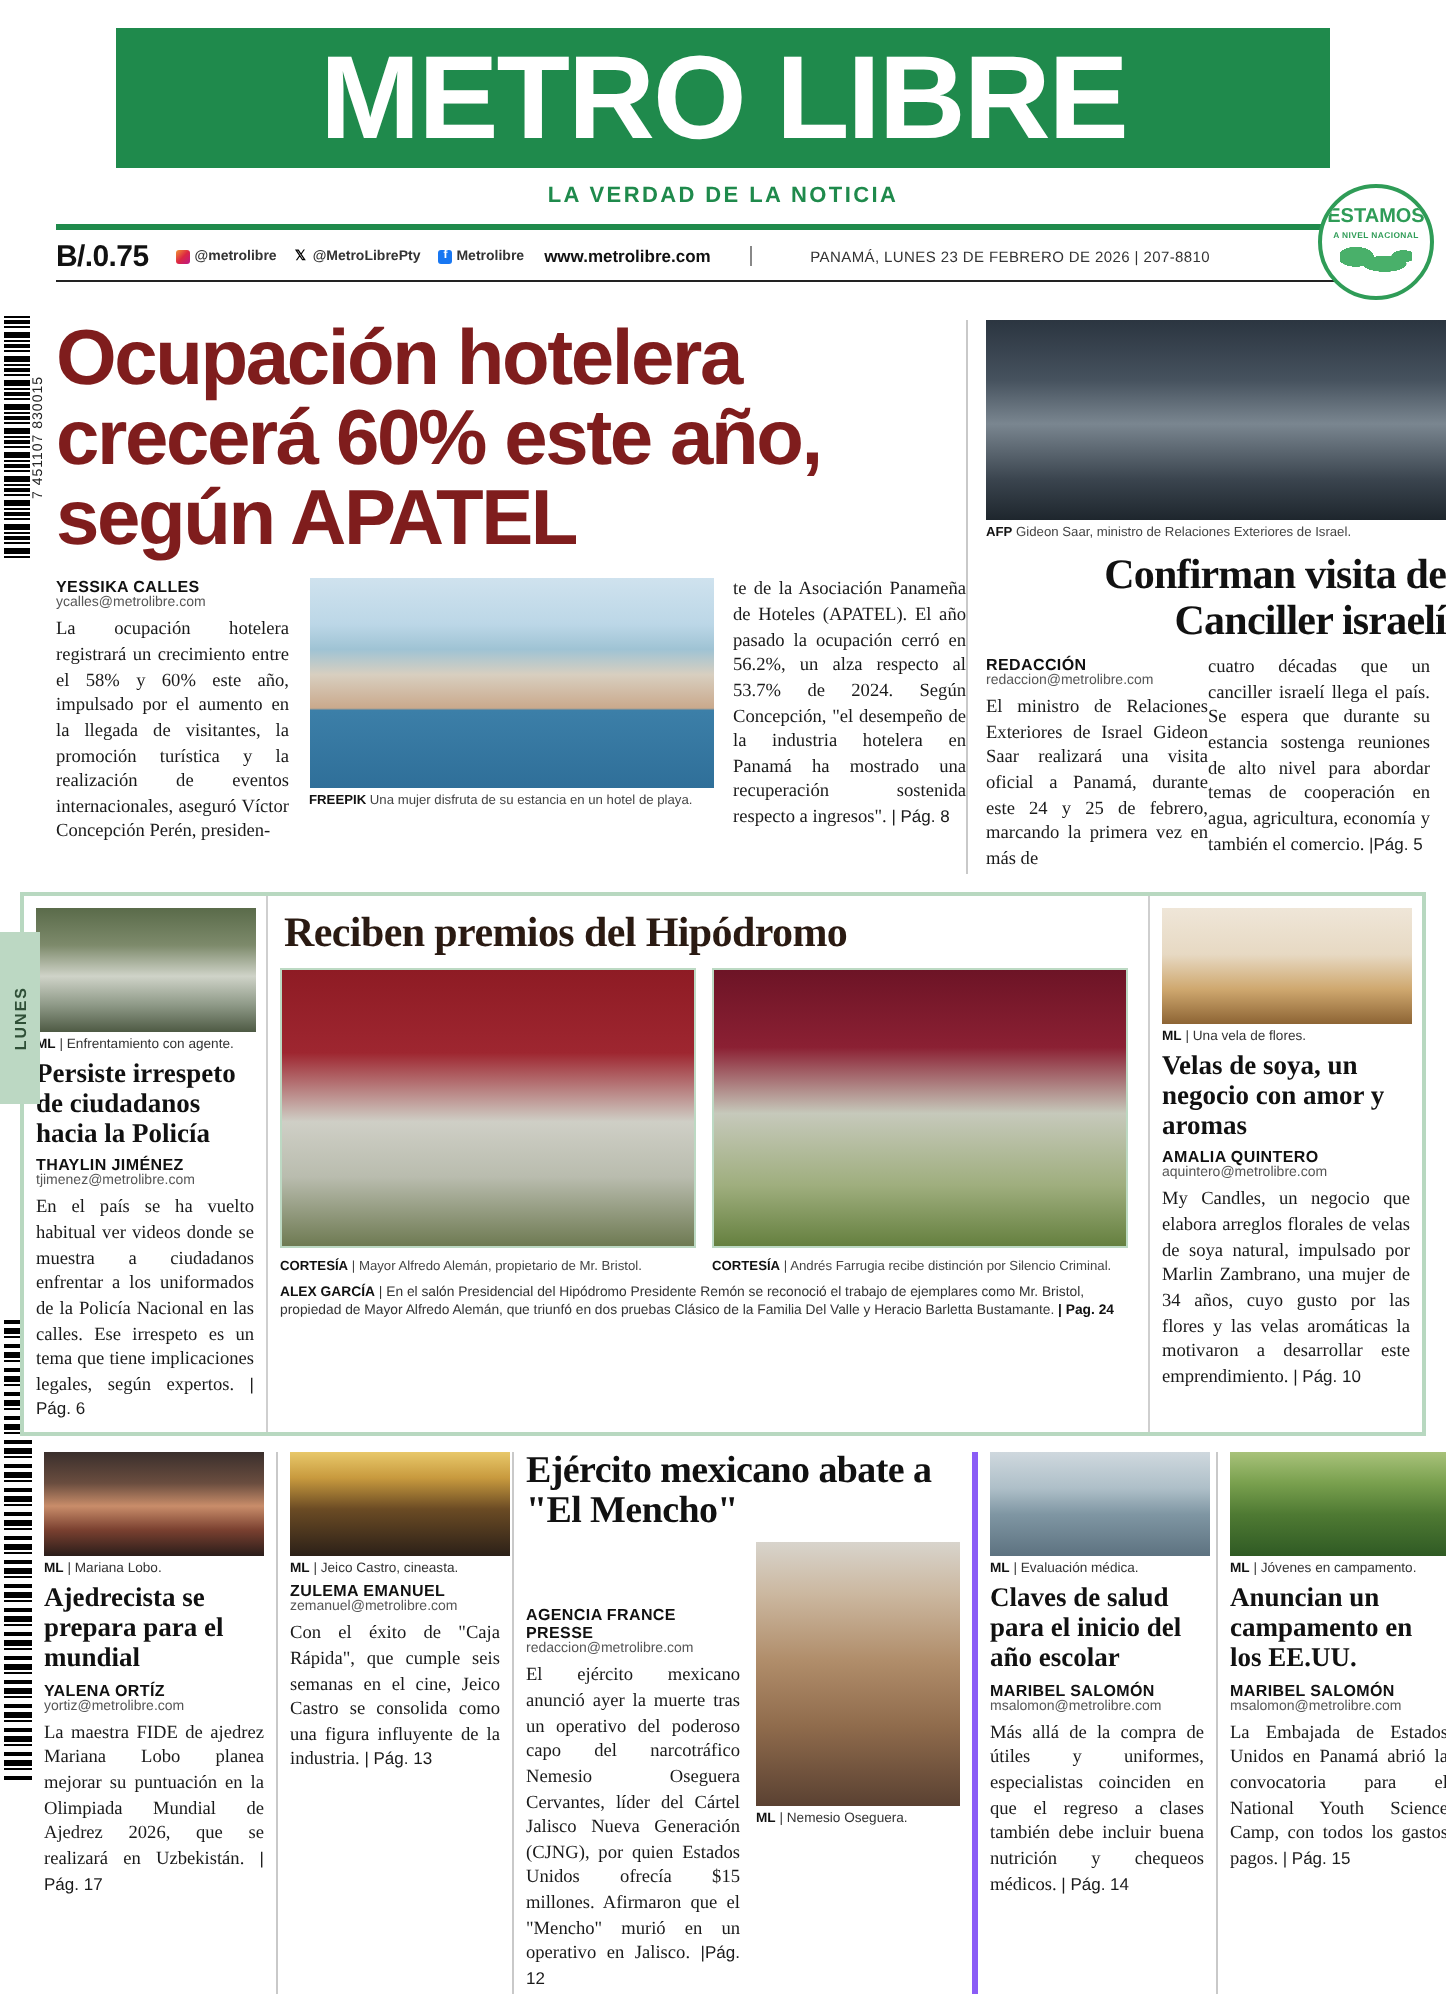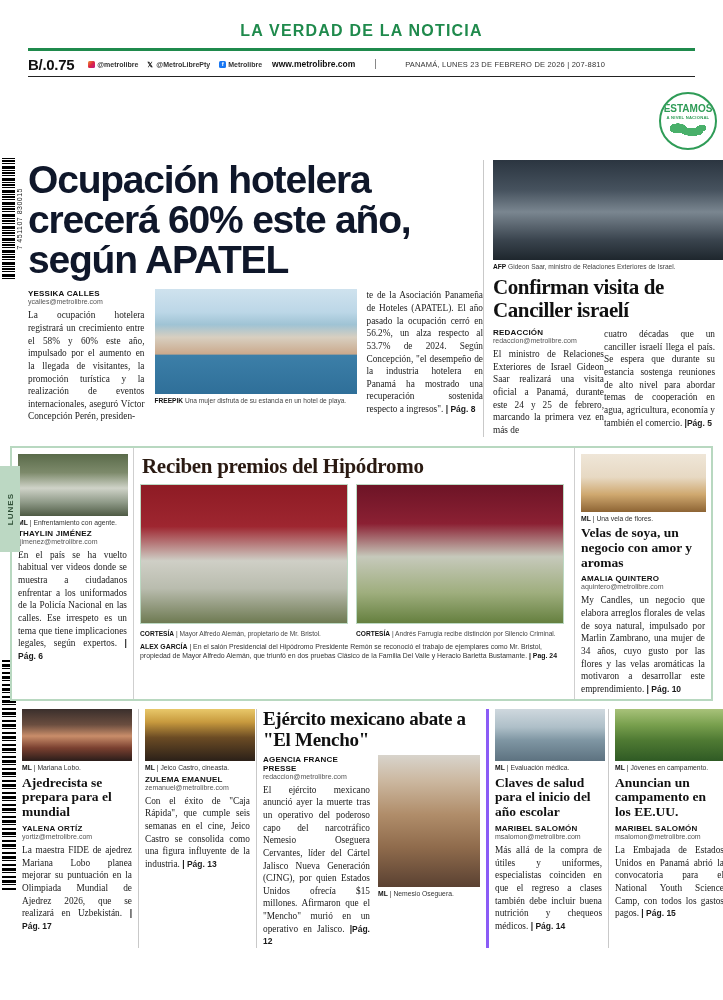--- a/index.html
+++ b/index.html
@@ -27,21 +27,21 @@
     font-size: 59px;
     letter-spacing: -1px;
     line-height: 1;
     transform: scaleX(1.02);
   }
   .mast-sub {
     text-align: center;
     color: #1f8a4c;
     font-family: "Liberation Sans", sans-serif;
     font-weight: bold;
-    font-size: 16px;
+    font-size: 11px;
     letter-spacing: 1.2px;
     margin-top: 8px;
   }
   .mast-rule {
     margin: 8px 28px 0 28px;
     border-top: 3px solid #1f8a4c;
   }
   .estamos-badge {
     position: absolute; right: 6px; top: 92px;
     width: 58px; height: 58px;
@@ -126,21 +126,21 @@
     font-size: 8px; color:#111; letter-spacing: .2px;
   }
   .byline-mail {
     font-family: "Liberation Sans", sans-serif; font-size: 7px; color:#555;
     margin-bottom: 4px;
   }
   .body-text {
     font-family: "Liberation Serif", serif; font-size: 9.3px; line-height: 1.36;
     text-align: justify; color: #1a1a1a;
   }
-  .body-text .pag { font-family:"Liberation Sans",sans-serif; font-weight:bold; font-size:8.5px; }
+  .body-text .pag { font-family:"Liberation Sans",sans-serif; font-weight:normal; font-size:8.5px; }
   .hl { font-family: "Liberation Serif", serif; font-weight: bold; color:#111; line-height:1.07; }
 
   
   .photo { background-size: cover; background-position: center; position: relative; }
   .ph-pool { background:
       linear-gradient(180deg,#cfe2ee 0%,#bcd7e7 22%, #9fc3d4 34%, #d8cfc0 46%, #caa98c 62%, #3c7fa8 63%, #2f6f99 100%); }
   .ph-horse1 { background:
       linear-gradient(180deg,#8e1b24 0%,#9e2630 30%,#cfcfc6 55%,#b9bcae 75%,#6e7a52 100%); }
   .ph-horse2 { background:
       linear-gradient(180deg,#6d1426 0%,#8b2033 28%,#c6c9bb 52%,#9fae7e 78%,#65803f 100%); }
@@ -161,34 +161,34 @@
   .ph-saar { background:
       linear-gradient(180deg,#2b3540 0%,#46525e 30%,#7a8690 52%,#3a444e 80%,#1e262d 100%); }
 
   
   .content { position: absolute; left: 0; top: 160px; width: 723px; }
 
   .lead-wrap { display: flex; padding: 0 22px 0 28px; }
   .lead-left { width: 455px; }
   .lead-headline {
     font-size: 39px; line-height: 1.02; letter-spacing: -1.2px;
-    color: #0f172a; font-family: "Liberation Sans", sans-serif; font-weight: bold;
+    color: #7f1d1d; font-family: "Liberation Sans", sans-serif; font-weight: bold;
     margin-bottom: 10px;
   }
   .lead-cols { display: flex; gap: 10px; }
   .lead-col { width: 119px; }
   .lead-midphoto { width: 202px; }
   .lead-midphoto .photo { width: 202px; height: 105px; }
   .cap { font-family:"Liberation Sans",sans-serif; font-size:6.6px; color:#444;
     margin-top: 3px; line-height:1.25; }
   .cap b { color:#111; font-weight:bold; }
 
   .lead-right { width: 240px; border-left: 1px solid #c9c9c9; padding-left: 9px; }
   .lead-right .photo { width: 231px; height: 100px; }
-  .right-hl { font-size: 21px; margin: 5px 0 7px 0; text-align:left; letter-spacing:-.4px; }
+  .right-hl { font-size: 21px; margin: 5px 0 7px 0; text-align:right; letter-spacing:-.4px; }
   .right-cols { display:flex; gap: 0; }
   .right-col { width: 111px; }
 
   
   .hip-band {
     margin: 9px 10px 0 10px;
     border: 2px solid #b8d8c0;
     background: #ffffff;
     position: relative;
     display: flex;
@@ -230,30 +230,33 @@
   .b-col { padding: 0 6px; }
   .b-col.c1 { width: 122px; }
   .b-col.c2 { width: 118px; border-left:1px solid #c9c9c9; }
   .b-col.c3 { width: 230px; border-left:1px solid #c9c9c9; }
   .b-col.c4 { width: 122px; border-left:3px solid #8b5cf6; }
   .b-col.c5 { width: 122px; border-left:1px solid #c9c9c9; }
   .b-photo { width: 110px; height: 52px; }
   .b-hl { font-size: 13.5px; line-height:1.1; margin: 3px 0 4px 0; }
   .mencho-hl { font-size: 19px; line-height:1.06; margin-bottom:5px; letter-spacing:-.3px; }
   .mencho-body { display:flex; gap: 8px; }
-  .mencho-text { width: 108px; }
+  .mencho-text { width: 108px; margin-top: 32px; }
   .mencho-photo-wrap { width: 102px; }
   .mencho-photo { width: 102px; height: 132px; }
 </style>
 </head>
 <body>
 
 <div class="page">
 
   <div class="masthead">
+    <div class="mast-green">
+      <div class="mast-title">METRO LIBRE</div>
+    </div>
     <div class="mast-sub">LA VERDAD DE LA NOTICIA</div>
     <div class="mast-rule"></div>
 
     <div class="estamos-badge">
       <div class="eb-t1">ESTAMOS</div>
       <div class="eb-t2">A NIVEL NACIONAL</div>
       <div class="eb-map"></div>
     </div>
 
     <div class="infobar">
@@ -335,20 +338,21 @@
     </div>
 
     <div class="hip-band">
 
       <div class="hip-left-strip">
         <div class="photo ph-police side-photo"></div>
         <div class="kicker">
           <b>ML</b> |
           <span>Enfrentamiento con agente.</span>
         </div>
+        <div class="side-hl hl">Persiste irrespeto de ciudadanos hacia la Policía</div>
         <div class="byline-name">THAYLIN JIMÉNEZ</div>
         <div class="byline-mail">tjimenez@metrolibre.com</div>
         <div class="body-text">
           <span>En el país se ha vuelto habitual ver videos donde se muestra a ciudadanos enfrentar a los uniformados de la Policía Nacional en las calles. Ese irrespeto es un tema que tiene implicaciones legales, según expertos.</span>
           <span class="pag">| Pág. 6</span>
         </div>
       </div>
 
       <div class="hip-center">
         <div class="hip-title">Reciben premios del Hipódromo</div>

